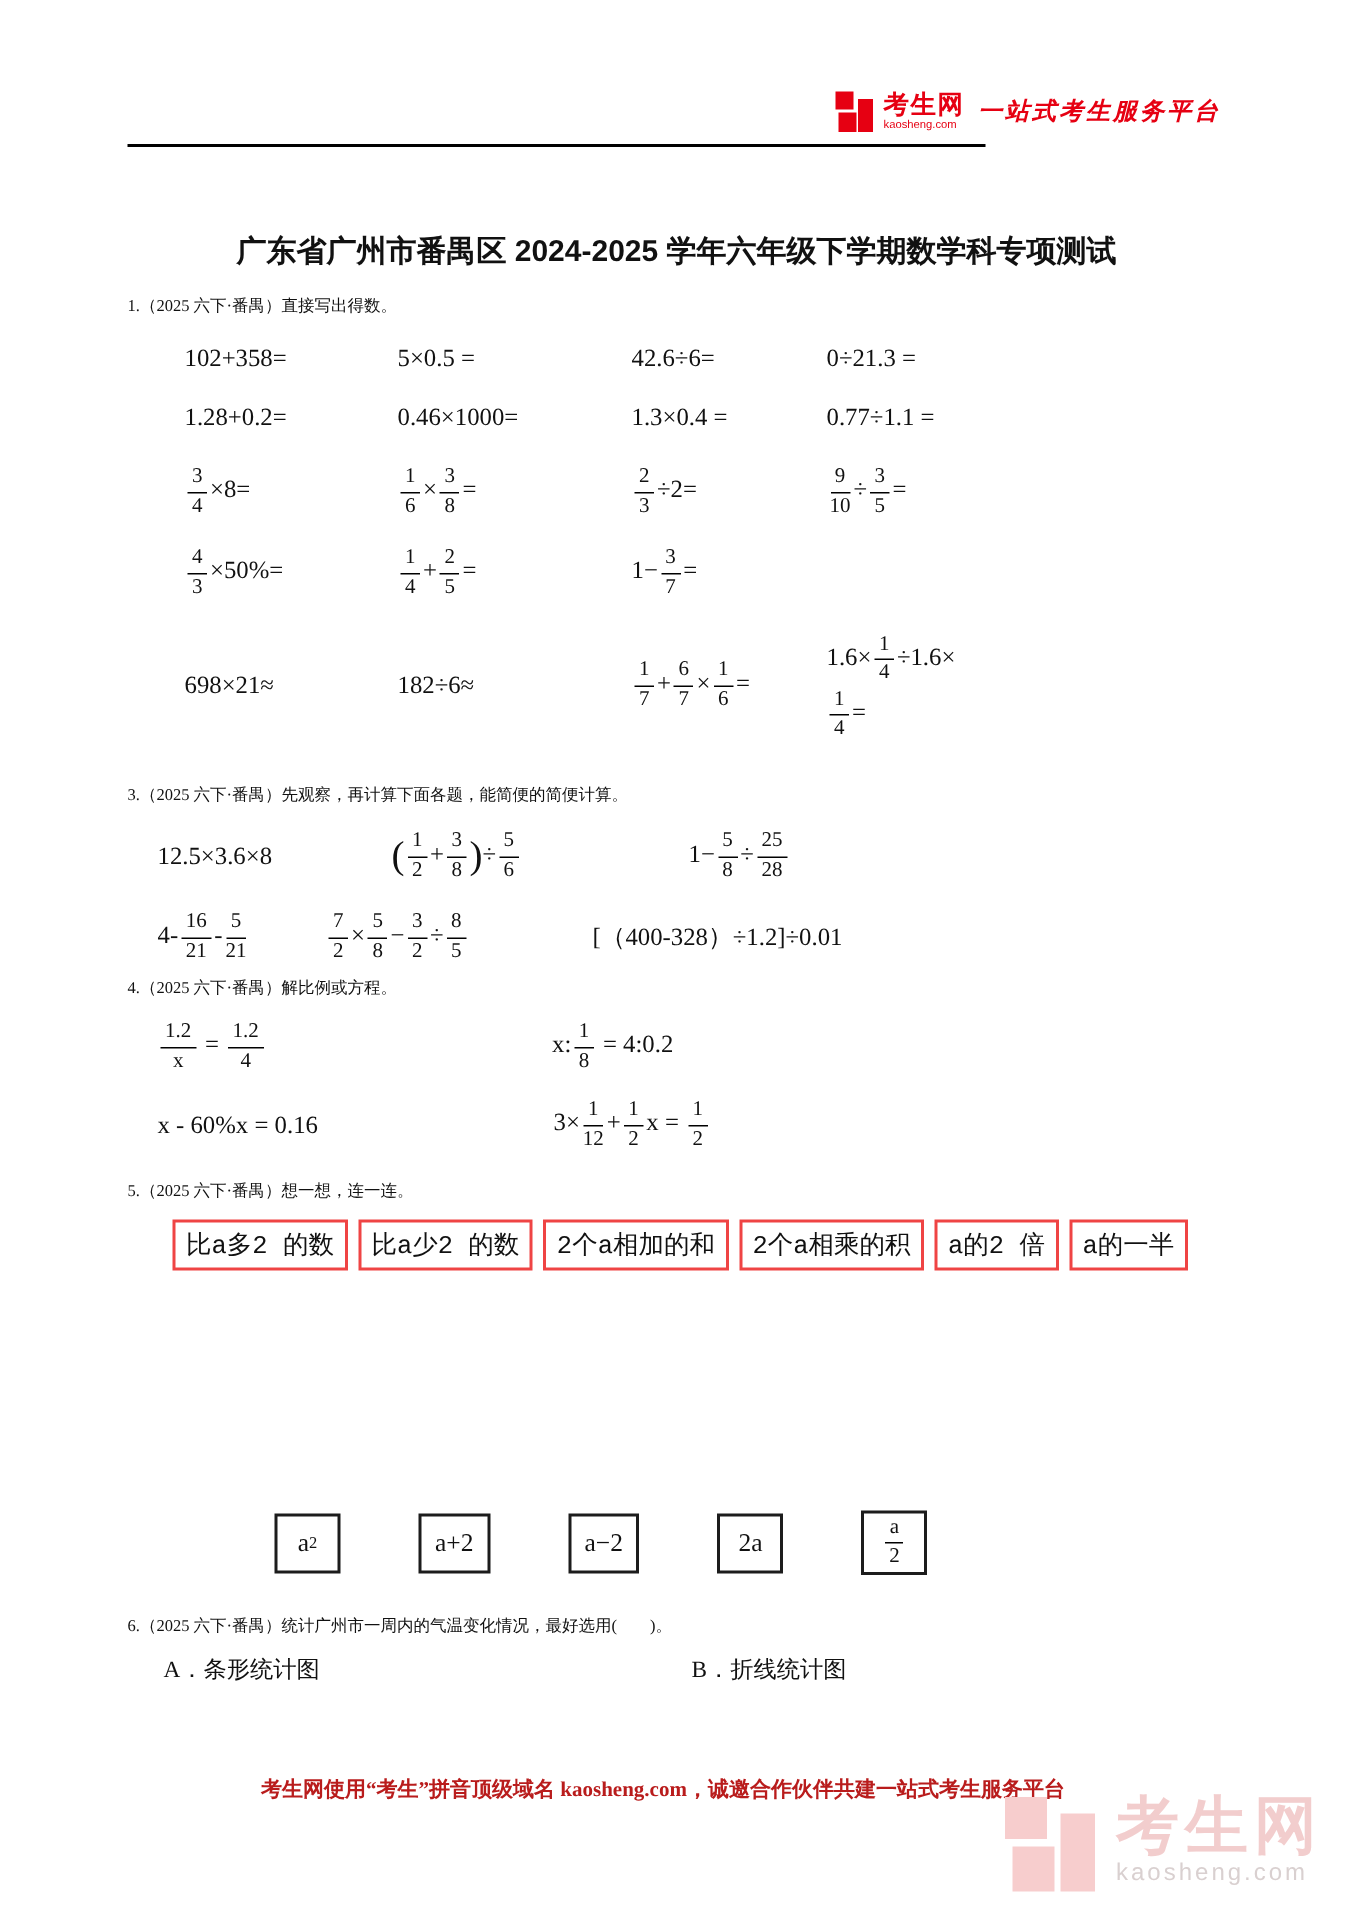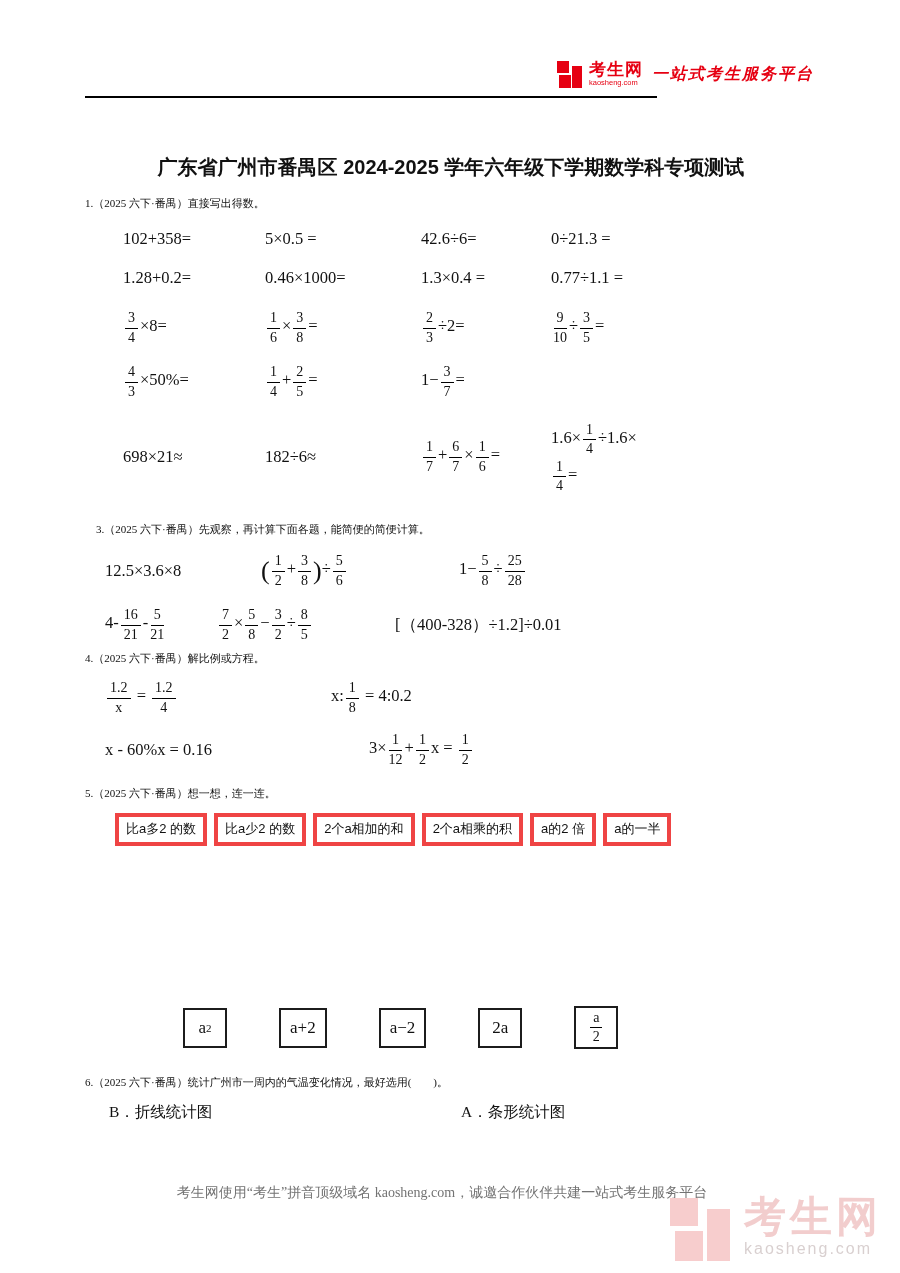--- a/index.html
+++ b/index.html
@@ -31,51 +31,51 @@
   .mrow{ display:grid; align-items:center; }
   .q1-grid .mrow{ grid-template-columns:142px 156px 130px auto; }
   .r-plain{ min-height:30px; margin-bottom:9px; }
   .r-frac{ min-height:52px; margin-bottom:2px; }
   .r-last{ min-height:94px; margin-bottom:0; }
   .wrapcell{ max-width:150px; line-height:2.2; }
 
   #q2 .intro{ margin-top:14px; }
   .q2-grid{ margin:13px 0 0 20px; grid-template-columns:182px 158px auto; min-height:30px; font-size:16.5px; }
 
-  #q3 .intro{ margin-top:18px;margin-left:11px; }
+  #q3 .intro{ margin-top:18px; }
   .q3-r1{ margin:6px 0 0 20px; grid-template-columns:156px 198px auto; min-height:56px; font-size:16.5px; }
   .q3-r2{ margin:0 0 0 20px; grid-template-columns:112px 178px auto; min-height:52px; font-size:16.5px; }
 
   #q4 .intro{ margin-top:0; }
-  .q4-r1{ margin:4px 0 0 20px; grid-template-columns:226px auto; min-height:56px; font-size:16.5px; }
+  .q4-r1{ margin:4px 0 0 20px; grid-template-columns:226px auto; min-height:56px; font-size:16.5px;gap:37px; }
   .q4-r2{ margin:0 0 0 20px; grid-template-columns:264px auto; min-height:48px; font-size:16.5px; }
 
   #q5 .intro{ margin-top:12px; }
   .match-row{ display:flex; gap:7px; margin:12px 0 0 30px; }
-  .mbox{ border:4px solid #ef4444; padding:3px 7px 4px; font-size:13px;
-         font-family:Liberation Sans, sans-serif; white-space:nowrap; }
+  .mbox{ border:2px solid #ef4444; padding:3px 7px 4px; font-size:17px;
+         font-family:Liberation Mono, monospace; white-space:nowrap; }
   .match-spacer{ height:160px; }
   .expr-row{ display:flex; gap:52px; margin-left:98px; align-items:center; }
   .ebox{ border:2px solid #1c1c1c; min-width:44px; min-height:40px; display:flex; align-items:center;
          justify-content:center; font-size:17px; padding:2px 9px; }
 
   #q6 .intro{ margin-top:26px; }
   .options{ display:grid; grid-template-columns:352px auto; margin:12px 0 0 24px; font-size:15.5px; }
 
   
   .frac{ display:inline-flex; flex-direction:column; align-items:center; vertical-align:middle;
          line-height:1.15; margin:0 2px; font-size:14px; }
   .fnum{ border-bottom:1px solid #000; padding:0 3px 1px; }
   .fden{ padding-top:1px; }
   sup{ font-size:11px; }
   .bigp{ font-size:26px; vertical-align:middle; line-height:1; }
 
   
   .footer{ position:absolute; left:85px; top:1184px; width:714px; text-align:center;
-           font-size:14px; color:#737373; }
+           font-size:14px; color:#b91c1c;font-weight:bold; }
   .watermark{ position:absolute; right:18px; top:1196px; display:flex; align-items:flex-start; }
   .wm-icon{ position:relative; width:64px; height:66px; margin-right:10px; }
   .wm-icon i{ position:absolute; background:#f7cdcd; }
   .wm-icon .b1{ left:0; top:2px; width:28px; height:28px; }
   .wm-icon .b2{ left:5px; top:35px; width:28px; height:30px; }
   .wm-icon .b3{ left:37px; top:13px; width:23px; height:52px; }
   .wm-txt{ display:flex; flex-direction:column; line-height:1; }
   .wm-name{ font-family:"Liberation Sans",sans-serif; font-weight:bold; font-size:42px; color:#f2cdcd; letter-spacing:4px; }
   .wm-domain{ font-family:"Liberation Sans",sans-serif; font-size:16px; color:#d9d0d0; letter-spacing:2px; margin-top:3px; }
 </style>
@@ -281,22 +281,22 @@
               <span class="fnum">a</span>
               <span class="fden">2</span>
             </span>
           </span>
       </div>
     </div>
 
     <div id="q6">
       <div class="intro">6.（2025 六下·番禺）统计广州市一周内的气温变化情况，最好选用(　　)。</div>
       <div class="options">
+        <span>A．条形统计图</span>
         <span>B．折线统计图</span>
-        <span>A．条形统计图</span>
       </div>
     </div>
 
   </div>
 
   <div class="footer">考生网使用“考生”拼音顶级域名 kaosheng.com，诚邀合作伙伴共建一站式考生服务平台</div>
 
   <div class="watermark">
     <span class="wm-icon">
         <i class="b1"></i>

